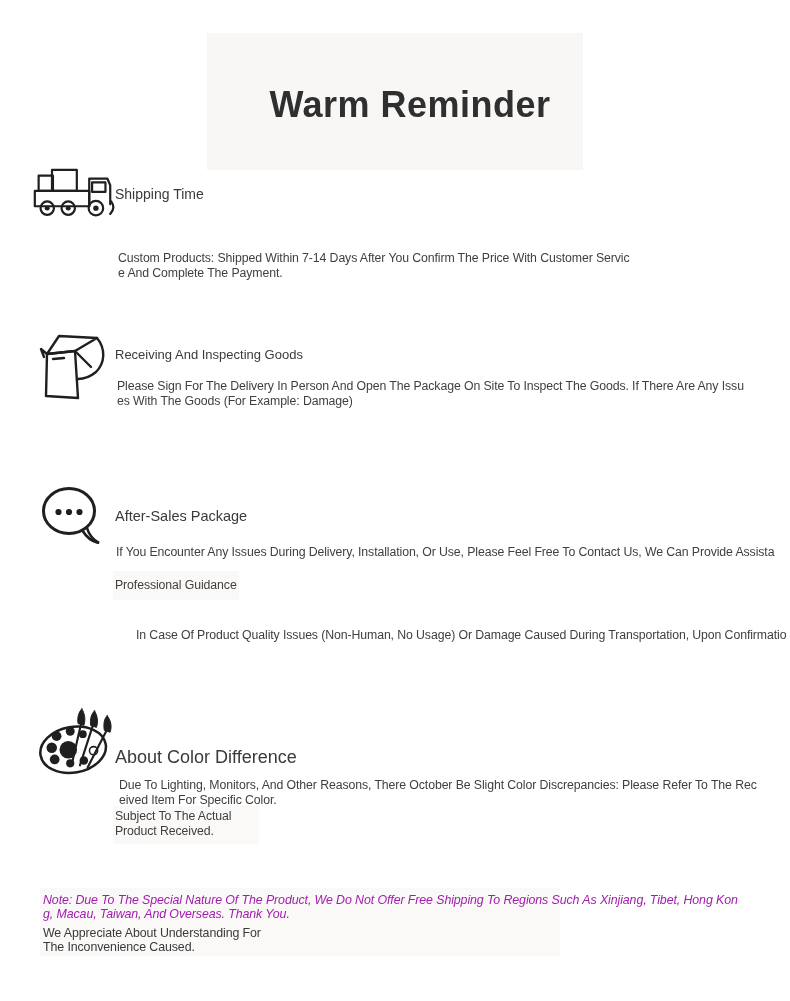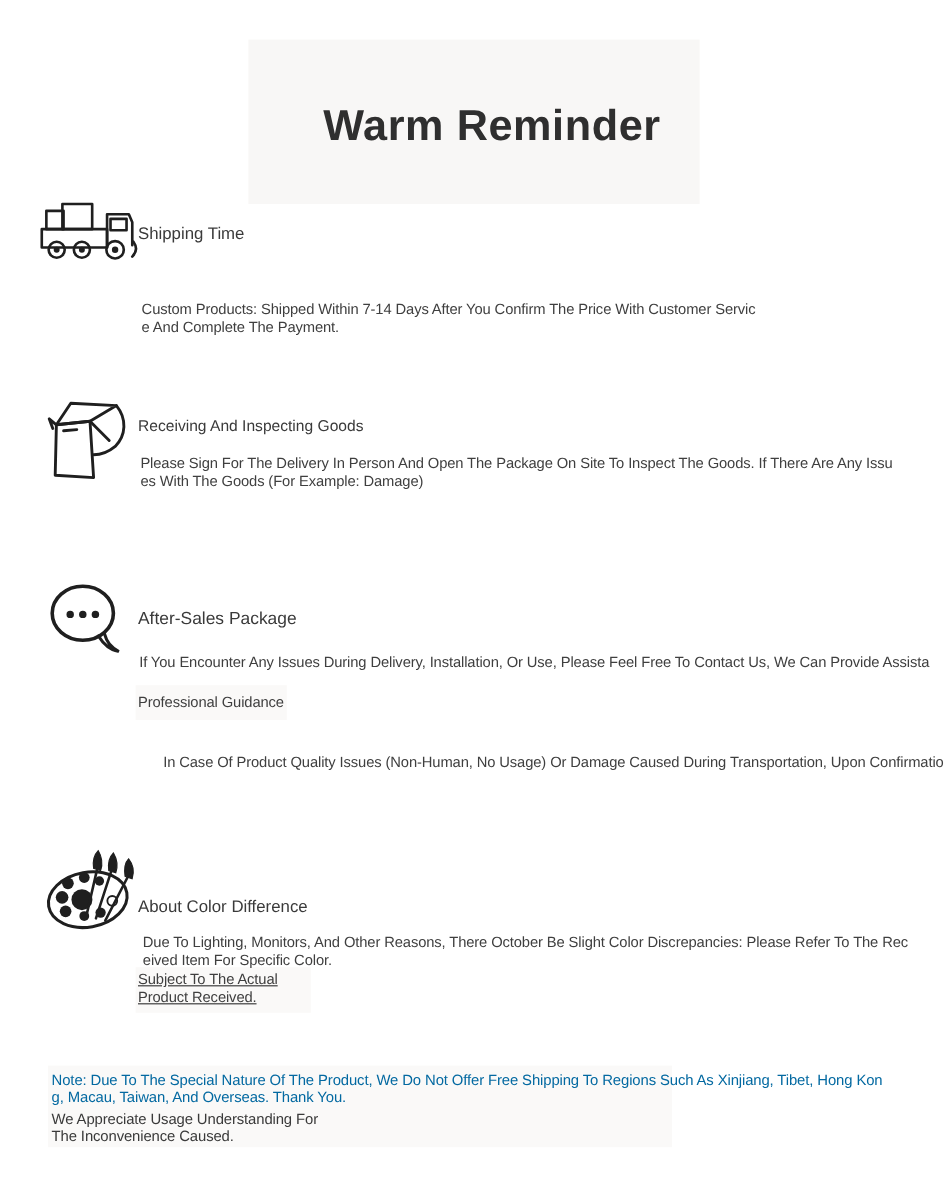--- a/index.html
+++ b/index.html
@@ -41,31 +41,31 @@
   .note-gray{
     position:absolute;
     font-size:12.4px;line-height:14.2px;letter-spacing:-0.1px;
     color:#3a3a3a;
     white-space:pre;
   }
   
   .h-shipping{left:115px;top:186px;font-size:14px;}
   .h-receiving{left:115px;top:347px;font-size:13px;}
   .h-aftersales{left:115px;top:508px;font-size:14.5px;}
-  .h-color{left:115px;top:747px;font-size:14px;}
+  .h-color{left:115px;top:747px;font-size:18px;}
   .s1p1{left:116px;top:224px;}
   .s1p2{left:118px;top:251px;}
   .s2p1{left:117px;top:379px;}
   .s2p2{left:117px;top:410px;}
   .s3p1{left:116px;top:545px;}
   .s3p2{left:115px;top:578px;}
   .s3p3{left:118px;top:628px;margin-left:18px;}
   .s3p4{left:119px;top:657px;}
   .s4p1{left:119px;top:778px;}
-  .s4p2{left:115px;top:809px;text-decoration:underline;}
+  .s4p2{left:115px;top:809px;}
   .footer-red{left:43px;top:893px;}
   .footer-gray{left:43px;top:926px;}
   .icon-truck{left:31px;top:162px;width:84px;height:56px;}
   .icon-box{left:38px;top:327px;width:70px;height:78px;}
   .icon-bubble{left:41px;top:486px;width:62px;height:58px;}
   .icon-palette{left:38px;top:706px;width:80px;height:70px;}
 </style>
 </head>
 <body>
 
@@ -155,18 +155,18 @@
         <path d="M70 26 L51 63" fill="none" stroke-width="2.2"></path>
       </g>
     </svg>
   </div>
   <div class="heading h-color">About Color Difference</div>
   <div class="para s4p1">Due To Lighting, Monitors, And Other Reasons, There October Be Slight Color Discrepancies: Please Refer To The Rec
 eived Item For Specific Color.</div>
   <div class="para s4p2">Subject To The Actual
 Product Received.</div>
 
-  <div class="note-red footer-red" style="color: #0369a1;">Note: Due To The Special Nature Of The Product, We Do Not Offer Free Shipping To Regions Such As Xinjiang, Tibet, Hong Kon
+  <div class="note-red footer-red" style="color: #a21caf; font-style: italic;">Note: Due To The Special Nature Of The Product, We Do Not Offer Free Shipping To Regions Such As Xinjiang, Tibet, Hong Kon
 g, Macau, Taiwan, And Overseas. Thank You.</div>
-  <div class="note-gray footer-gray">We Appreciate Usage Understanding For
+  <div class="note-gray footer-gray">We Appreciate About Understanding For
 The Inconvenience Caused.</div>
 
 </div>
 
 </body></html>

